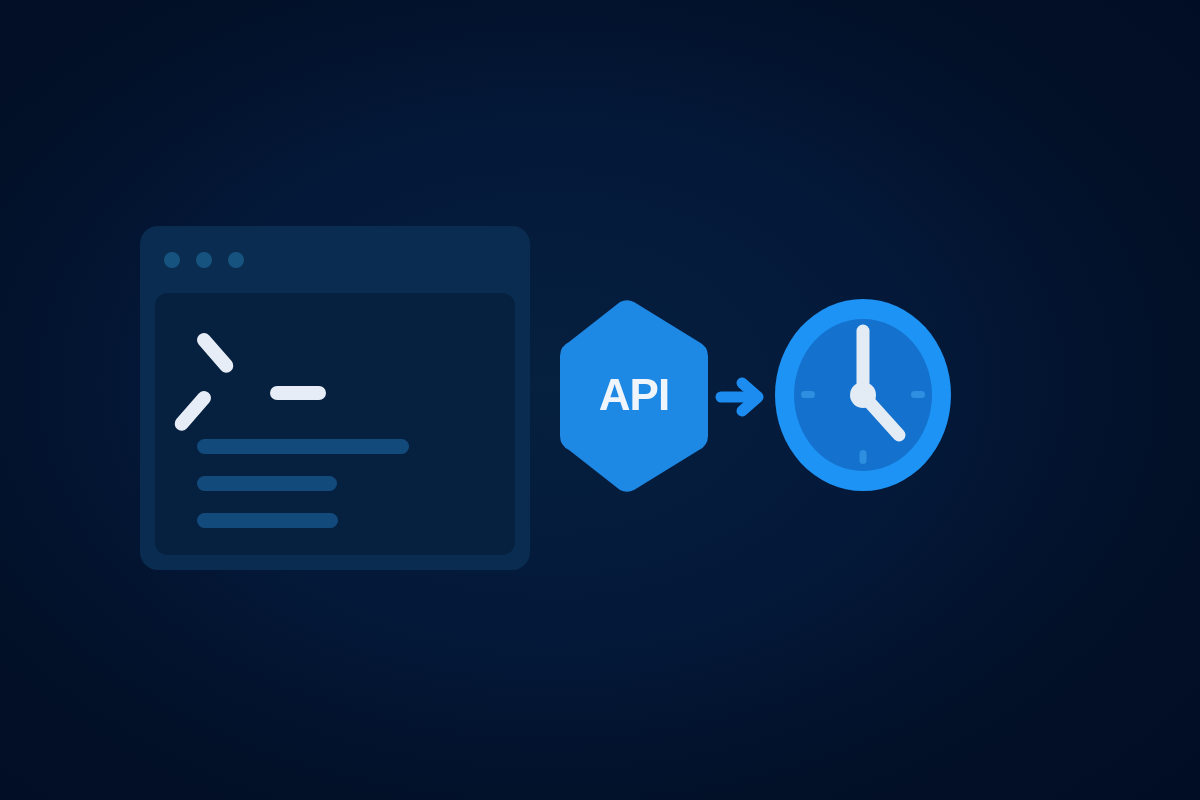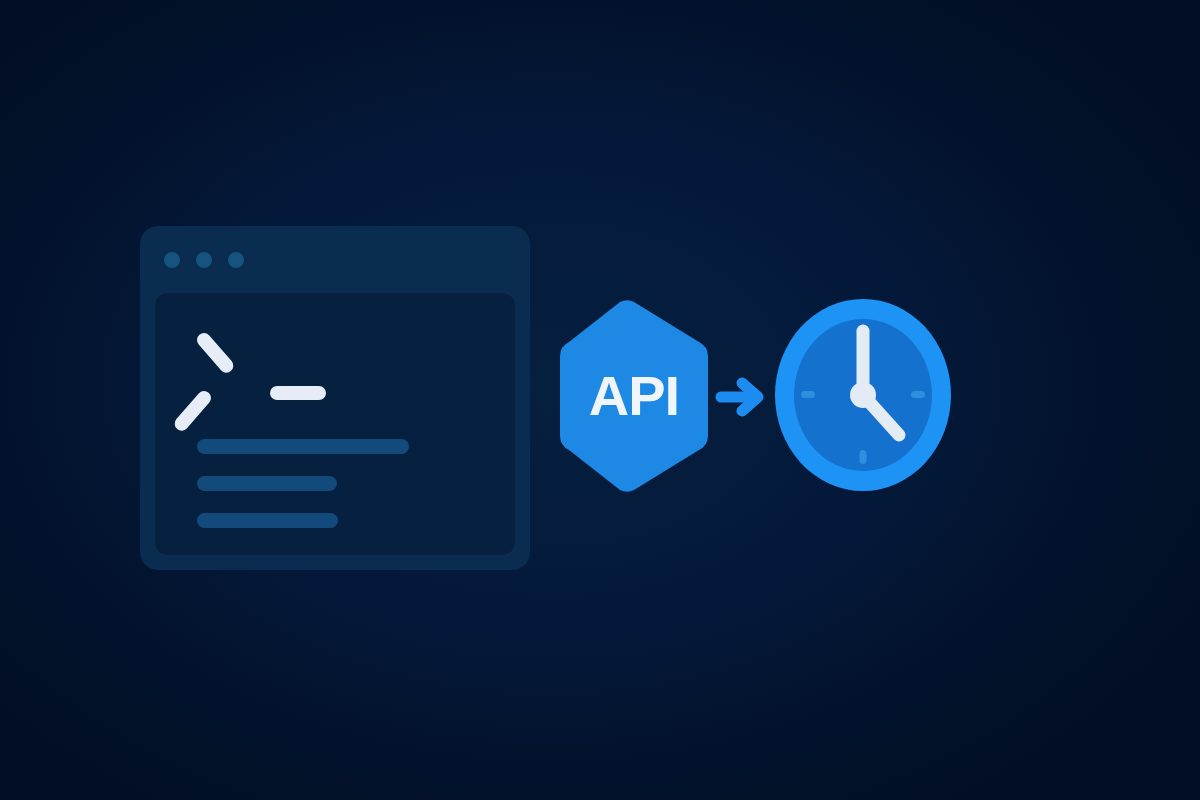--- a/index.html
+++ b/index.html
@@ -103,21 +103,21 @@
   .api-hex svg { display:block; }
   .api-label {
     position:absolute;
     left:0; top:0;
     width:152px; height:192px;
     display:flex;
     align-items:center;
     justify-content:center;
     font-family:"Liberation Sans", sans-serif;
     font-weight:bold;
-    font-size:56px;
+    font-size:44px;
     letter-spacing:-1px;
     color:#eff5fb;
     padding-bottom:2px;
   }
 
   
   .arrow {
     position:absolute;
     left:714px; top:372px;
     width:56px; height:50px;

